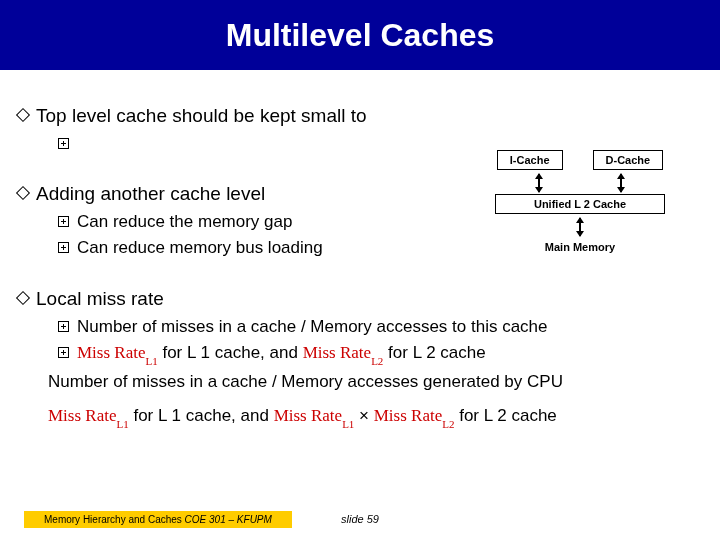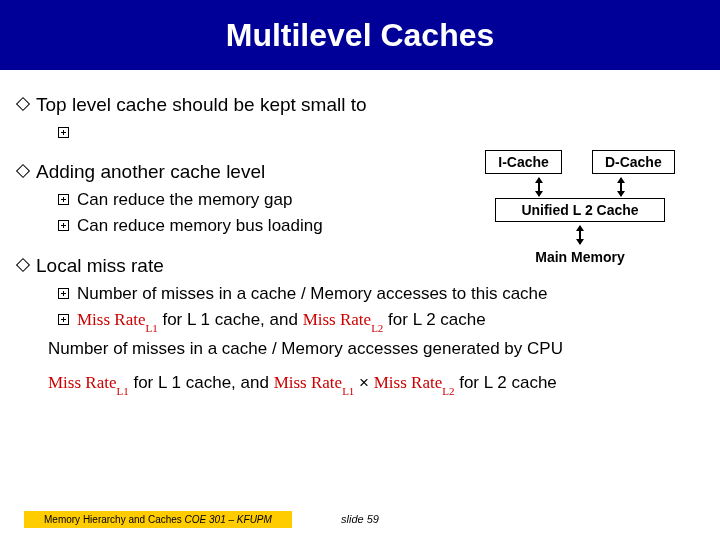--- a/index.html
+++ b/index.html
@@ -25,21 +25,21 @@
     font-size: 32px;
     font-weight: bold;
   }
   .content {
     padding: 8px 18px 0 18px;
     font-size: 18px;
     line-height: 1.45;
   }
   .lvl1 {
     color: #cc0000;
-    margin-top: 13px;
+    margin-top: 24px;
     margin-bottom: 2px;
     font-size: 19px;
   }
   .lvl1.black { color: #000; }
   .diamond {
     display: inline-block;
     width: 10px; height: 10px;
     transform: rotate(45deg);
     border: 1px solid #000;
     margin-right: 8px;
@@ -78,21 +78,21 @@
     width: 240px;
     font-size: 14px;
     text-align: center;
   }
   .row { display: flex; justify-content: center; gap: 30px; margin-bottom: 4px; }
   .box {
     border: 1px solid #000;
     padding: 3px 12px;
     background: #fff;
     font-weight: bold;
-    font-size: 14px;
+    font-size: 11px;
   }
   .box.wide { width: 170px; }
   .arrows-row { display: flex; justify-content: center; gap: 80px; height: 18px; margin-bottom: 2px;}
   .dbl-arrow {
     width: 2px;
     background: transparent;
     position: relative;
     height: 18px;
   }
   .dbl-arrow::before {

